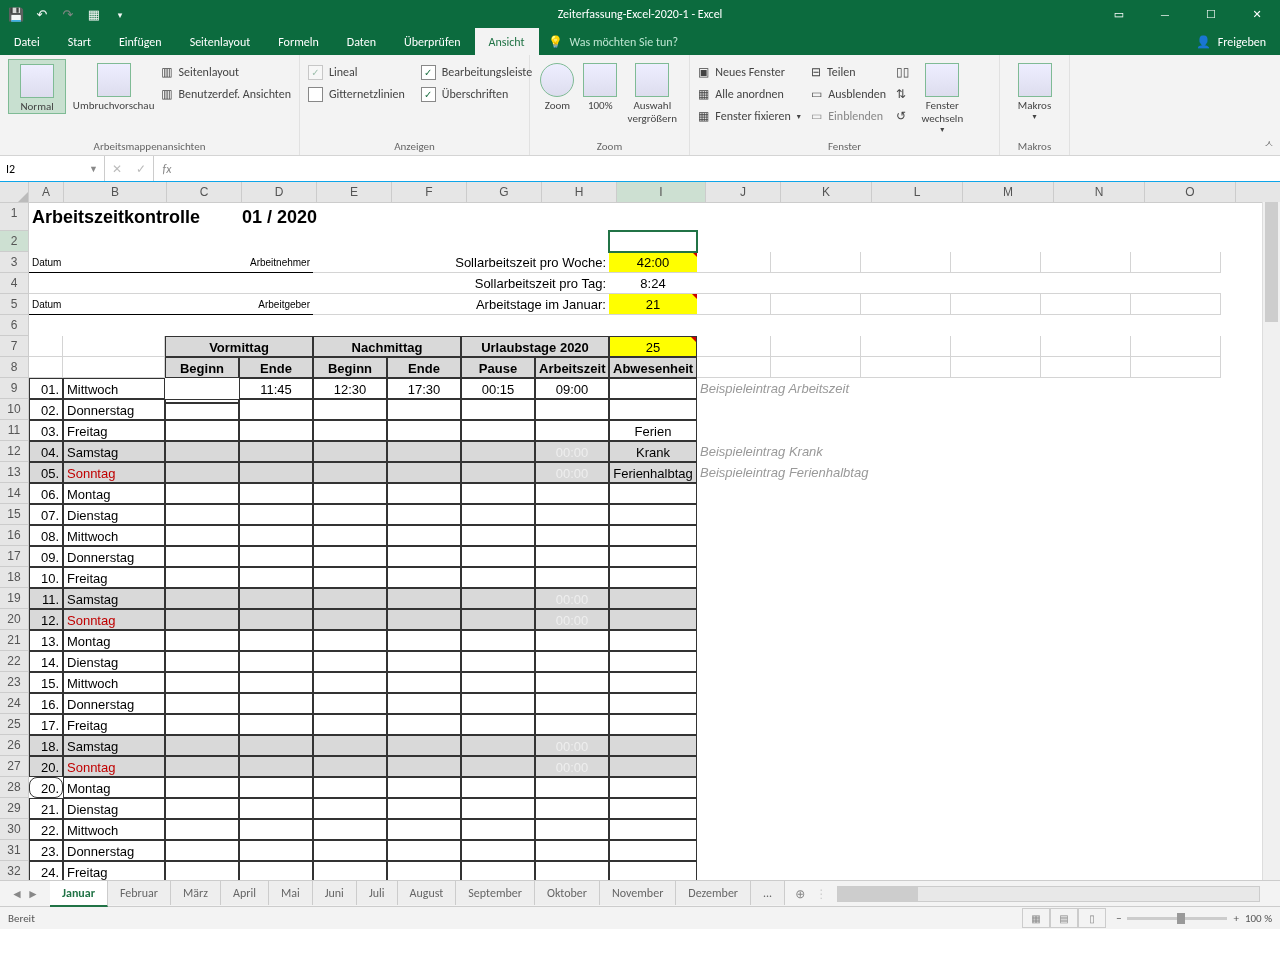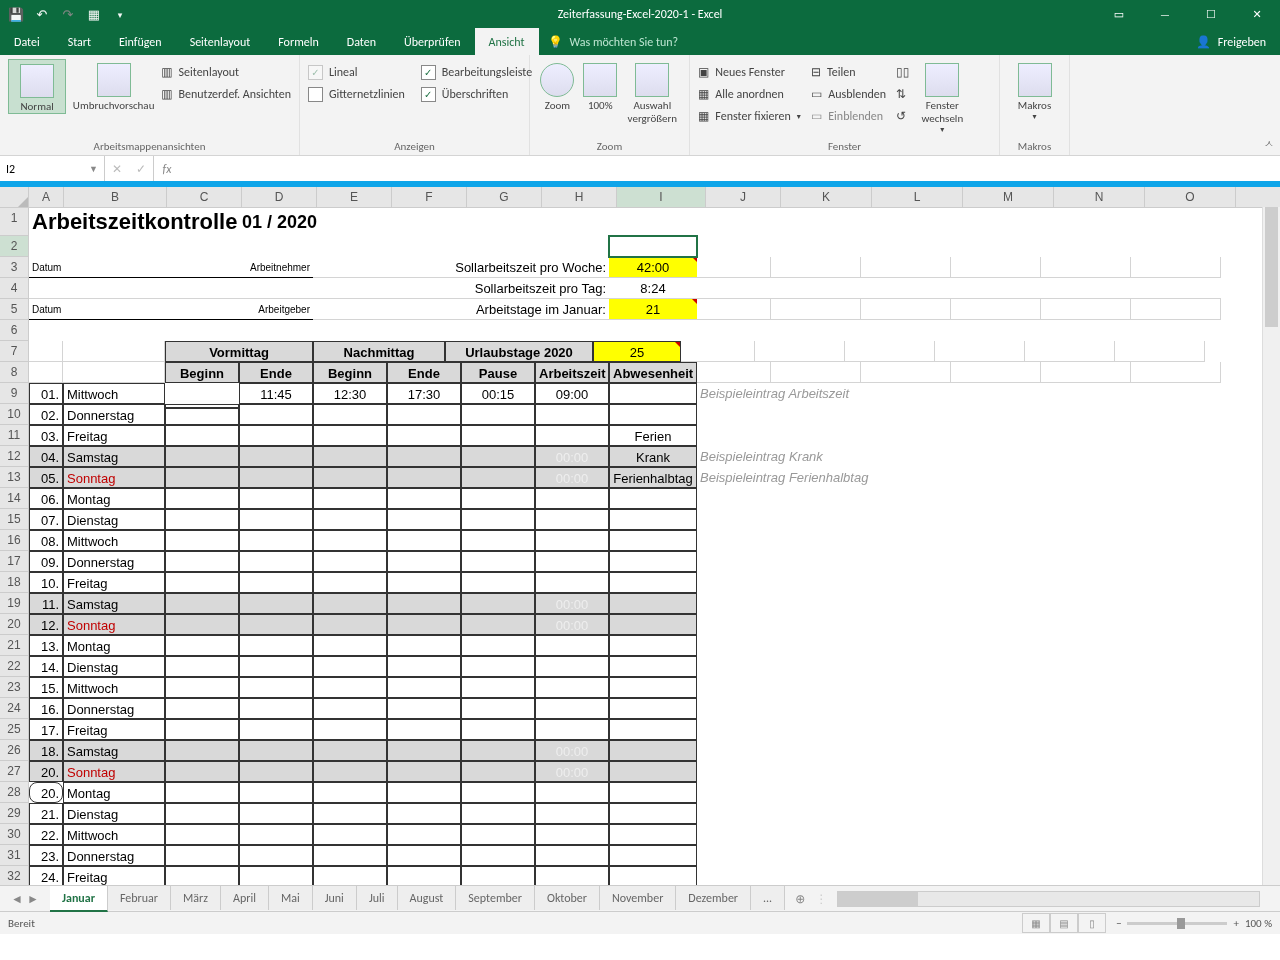--- a/index.html
+++ b/index.html
@@ -19,21 +19,21 @@
   .rgroup .glabel{position:absolute;bottom:2px;left:0;right:0;text-align:center;color:#666;font-size:11px}
   .rbody{display:flex;align-items:flex-start;gap:4px;flex:1}
   .bigbtn{display:flex;flex-direction:column;align-items:center;width:58px;padding-top:4px;font-size:11px;text-align:center;line-height:1.2;cursor:pointer;color:#444}
   .bigbtn.sel{background:#c8e0d0;border:1px solid #7fbb95}
   .rico{width:32px;height:32px;border:1px solid #7fbb95;background:linear-gradient(#eef,#dde);margin-bottom:2px}
   .smallitem{display:flex;align-items:center;gap:6px;font-size:12px;color:#444;height:22px;cursor:pointer;white-space:nowrap}
   .chk{width:13px;height:13px;border:1px solid #888;display:inline-flex;align-items:center;justify-content:center;font-size:10px;color:#217346;background:#fff}
   .chk.dis{opacity:.4}
   .vcol{display:flex;flex-direction:column;gap:0;padding-top:2px}
   .collapse{position:absolute;right:6px;bottom:4px;color:#666;font-size:10px}
-  .fxbar{height:25px;border-bottom:6px solid #0ea5e9;display:flex;align-items:stretch;background:#fff}
+  .fxbar{height:25px;border-bottom:1px solid #0ea5e9;display:flex;align-items:stretch;background:#fff}
   .namebox{width:92px;border-right:1px solid #ccc;display:flex;align-items:center;padding:0 6px;font-size:12px;justify-content:space-between}
   .fxbtns{display:flex;align-items:center;border-right:1px solid #ccc;color:#bbb}
   .fxbtns span{width:24px;text-align:center;font-size:12px}
   .fxlabel{width:26px;display:flex;align-items:center;justify-content:center;font-style:italic;color:#888}
   .fxinput{flex:1;border:none;outline:none;padding:0 4px;font-size:12px}
   .grid{position:relative;height:698px;overflow:hidden;font-size:13px;color:#000;font-family:Arial,sans-serif}
   .colhdr{display:flex;height:20px;background:#e6e6e6;border-bottom:1px solid #ccc}
   .corner{width:28px;border-right:1px solid #ccc;background:#e6e6e6;display:flex;align-items:flex-end;justify-content:flex-end}
   .ch{border-right:1px solid #ccc;text-align:center;font-size:12px;color:#555;line-height:20px}
   .ch.active{background:#cde0d2}
@@ -271,21 +271,21 @@
       <div class="ch" style="width: 74px;">J</div>
       <div class="ch" style="width: 90px;">K</div>
       <div class="ch" style="width: 90px;">L</div>
       <div class="ch" style="width: 90px;">M</div>
       <div class="ch" style="width: 90px;">N</div>
       <div class="ch" style="width: 90px;">O</div>
     </div>
   <div class="rows" id="rows">
       <div class="row" style="height: 28px;">
         <div class="rh">1</div>
-        <div class="cell " style="width: 210px; font-weight: bold; font-size: 22px; border: none; line-height: 28px;">Arbeitszeitkontrolle</div>
+        <div class="cell " style="width: 210px; font-weight: bold; font-size: 18px; border: none; line-height: 28px;">Arbeitszeitkontrolle</div>
         <div class="cell " style="width: 148px; font-weight: bold; font-size: 18px; border: none; line-height: 28px;">01 / 2020</div>
         <div class="cell " style="width: 74px; border: none;"></div>
         <div class="cell " style="width: 74px; border: none;"></div>
         <div class="cell " style="width: 74px; border: none;"></div>
         <div class="cell " style="width: 88px; border: none;"></div>
         <div class="cell " style="width: 74px; border: none;"></div>
         <div class="cell " style="width: 90px; border: none;"></div>
         <div class="cell " style="width: 90px; border: none;"></div>
         <div class="cell " style="width: 90px; border: none;"></div>
         <div class="cell " style="width: 90px; border: none;"></div>
@@ -369,21 +369,21 @@
         <div class="cell " style="width: 90px; border: none;"></div>
         <div class="cell " style="width: 90px; border: none;"></div>
         <div class="cell " style="width: 90px; border: none;"></div>
         <div class="cell " style="width: 90px; border: none;"></div>
       </div>
       <div class="row">
         <div class="rh">7</div>
         <div class="cell " style="width: 34px;"></div>
         <div class="cell " style="width: 102px;"></div>
         <div class="cell hdr2" style="width: 148px;">Vormittag</div>
-        <div class="cell hdr2" style="width: 132px;">Nachmittag</div>
+        <div class="cell hdr2" style="width: 148px;">Nachmittag</div>
         <div class="cell hdr2" style="width: 148px;">Urlaubstage 2020</div>
         <div class="cell hl tc bord" style="width: 88px;">25<div class="redtri"></div></div>
         <div class="cell " style="width: 74px;"></div>
         <div class="cell " style="width: 90px;"></div>
         <div class="cell " style="width: 90px;"></div>
         <div class="cell " style="width: 90px;"></div>
         <div class="cell " style="width: 90px;"></div>
         <div class="cell " style="width: 90px;"></div>
       </div>
       <div class="row">

